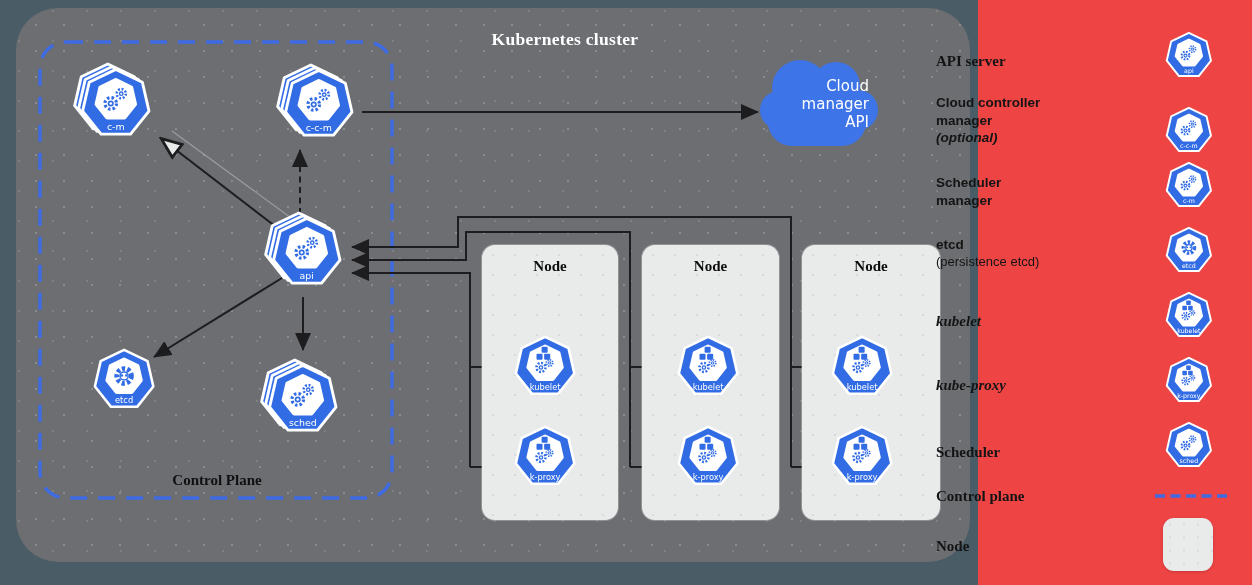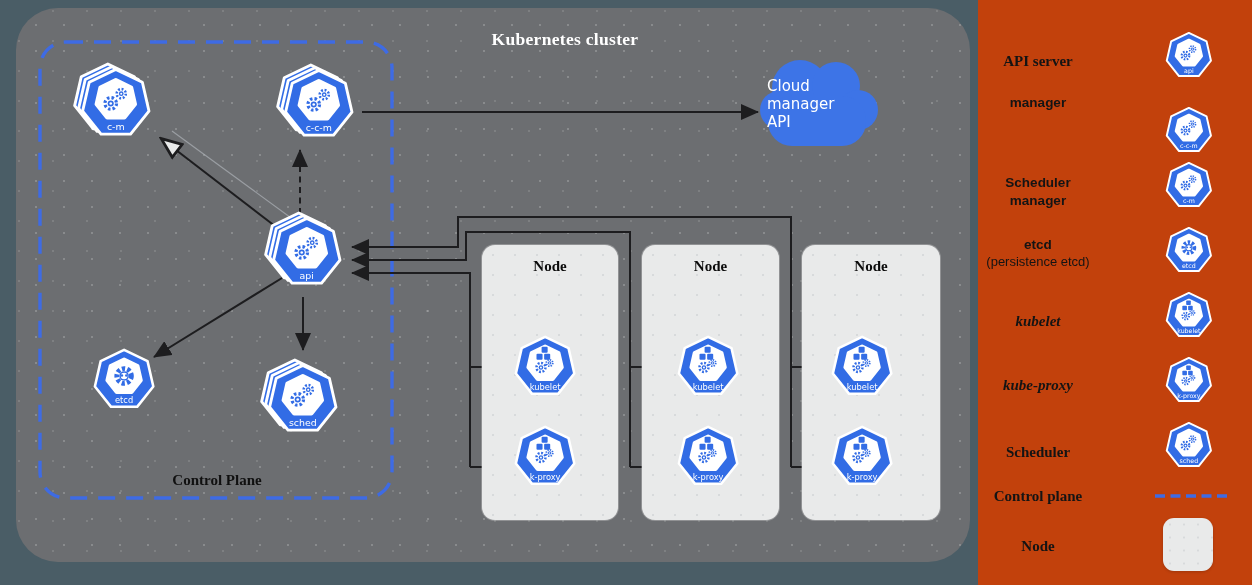--- a/index.html
+++ b/index.html
@@ -3,21 +3,21 @@
 <meta charset="utf-8">
 <style>
   :root{
     --blue:#326CE5; --cloud:#3D74E7; --cpblue:#3E6BE4;
     --cluster:#6C6E71; --outer:#4A5D66; --nodebg:#E9EAEA;
     --line:#1D1D1F; --textdark:#141414;
   }
   *{margin:0;padding:0;box-sizing:border-box}
   html,body{width:1252px;height:585px;background:#fff;overflow:hidden;
     font-family:"Liberation Sans",sans-serif}
-  #stage{position:relative;width:1252px;height:585px;background:#c2410c}
+  #stage{position:relative;width:1252px;height:585px;background:#ef4444}
 
   
   .outer-panel{position:absolute;left:0;top:0;width:978px;height:585px;
     background:var(--outer)}
 
   
   .cluster-box{position:absolute;left:16px;top:8px;width:954px;height:554px;
     border-radius:42px;background:var(--cluster);
     background-image:radial-gradient(rgba(255,255,255,.20) 1px,transparent 1.4px),
                      radial-gradient(rgba(255,255,255,.12) 1px,transparent 1.4px);
@@ -41,33 +41,33 @@
   #node3{left:802px;width:138px}
 
   
   .k8s-icon{position:absolute;width:var(--s);height:var(--s)}
   .k8s-icon svg{width:100%;height:100%;display:block;overflow:visible}
   .hb{fill:var(--blue);stroke:#fff;stroke-width:4;stroke-linejoin:round}
   .hi{fill:#fff;stroke:#fff;stroke-width:6;stroke-linejoin:round}
   .hl{fill:#fff;font:13px "DejaVu Sans",sans-serif;text-anchor:middle}
 
   
-  .cloud-text{position:absolute;left:767px;top:77px;width:102px;text-align:left;
+  .cloud-text{position:absolute;left:767px;top:77px;width:102px;text-align:right;
     color:#fff;font:15px "DejaVu Sans",sans-serif;line-height:18px}
 
   
   #wires{position:absolute;left:0;top:0;width:1252px;height:585px;pointer-events:none}
   .wire{stroke:var(--line);stroke-width:2;fill:none}
   .wire-dashed{stroke-dasharray:6 4.5}
   .wire-faint{stroke:#A9AEB3;stroke-width:1.2;fill:none;opacity:.75}
   .cp-border{fill:none;stroke:var(--cpblue);stroke-width:3.4;stroke-dasharray:17 11}
   .legend-dash{stroke:var(--cpblue);stroke-width:3.5;stroke-dasharray:10 5.5;fill:none}
 
   
-  .leg-text{position:absolute;width:220px;right:104px;text-align:center;color:var(--textdark)}
+  .leg-text{position:absolute;width:220px;right:96px;text-align:left;color:var(--textdark)}
   .leg-serif{font:bold 15px "Liberation Serif",serif}
   .leg-sans{font:bold 13.5px "Liberation Sans",sans-serif;line-height:18px}
   .leg-ital{font:bold italic 15px "Liberation Serif",serif}
   .leg-note-i{font:bold italic 13.5px "Liberation Sans",sans-serif}
   .leg-note-r{font:13px "Liberation Sans",sans-serif}
   .leg-node-swatch{position:absolute;left:1163px;top:518px;width:50px;height:53px;
     border-radius:11px;background:var(--nodebg);
     background-image:radial-gradient(rgba(110,120,130,.14) 1px,transparent 1.3px);
     background-size:14px 13px;box-shadow:0 1px 3px rgba(0,0,0,.18)}
 </style>
@@ -424,21 +424,23 @@
         <circle cx="43" cy="51" r="1.8" fill="#fff"></circle>
         <circle cx="57.5" cy="37.5" r="6.3" fill="none" stroke="var(--blue)" stroke-width="3.5" stroke-dasharray="2.6 2.3"></circle>
         <circle cx="57.5" cy="37.5" r="3.3" fill="var(--blue)"></circle>
         <circle cx="57.5" cy="37.5" r="1.4" fill="#fff"></circle>
         <text class="hl" x="50" y="87.5">sched</text>
       </svg>
     </div>
 
   <div class="leg-text leg-serif" style="top:53px">API server</div>
   <div class="leg-text leg-sans" style="top:94px">
+    <div>Cloud controller</div>
     <div>manager</div>
+    <div class="leg-note-i">(optional)</div>
   </div>
   <div class="leg-text leg-sans" style="top:174px">
     <div>Scheduler</div>
     <div>manager</div>
   </div>
   <div class="leg-text leg-sans" style="top:236px">
     <div>etcd</div>
     <div class="leg-note-r">(persistence etcd)</div>
   </div>
   <div class="leg-text leg-ital" style="top:313px">kubelet</div>

